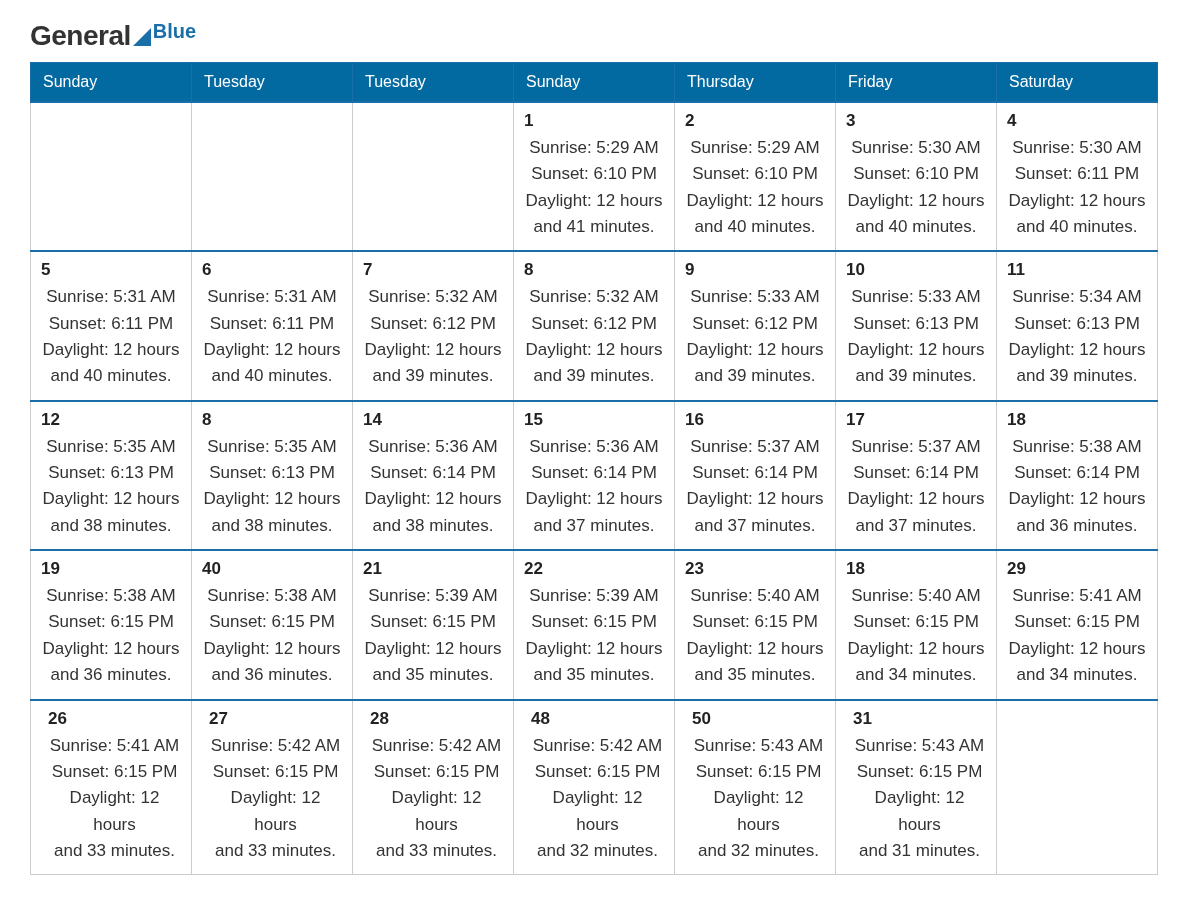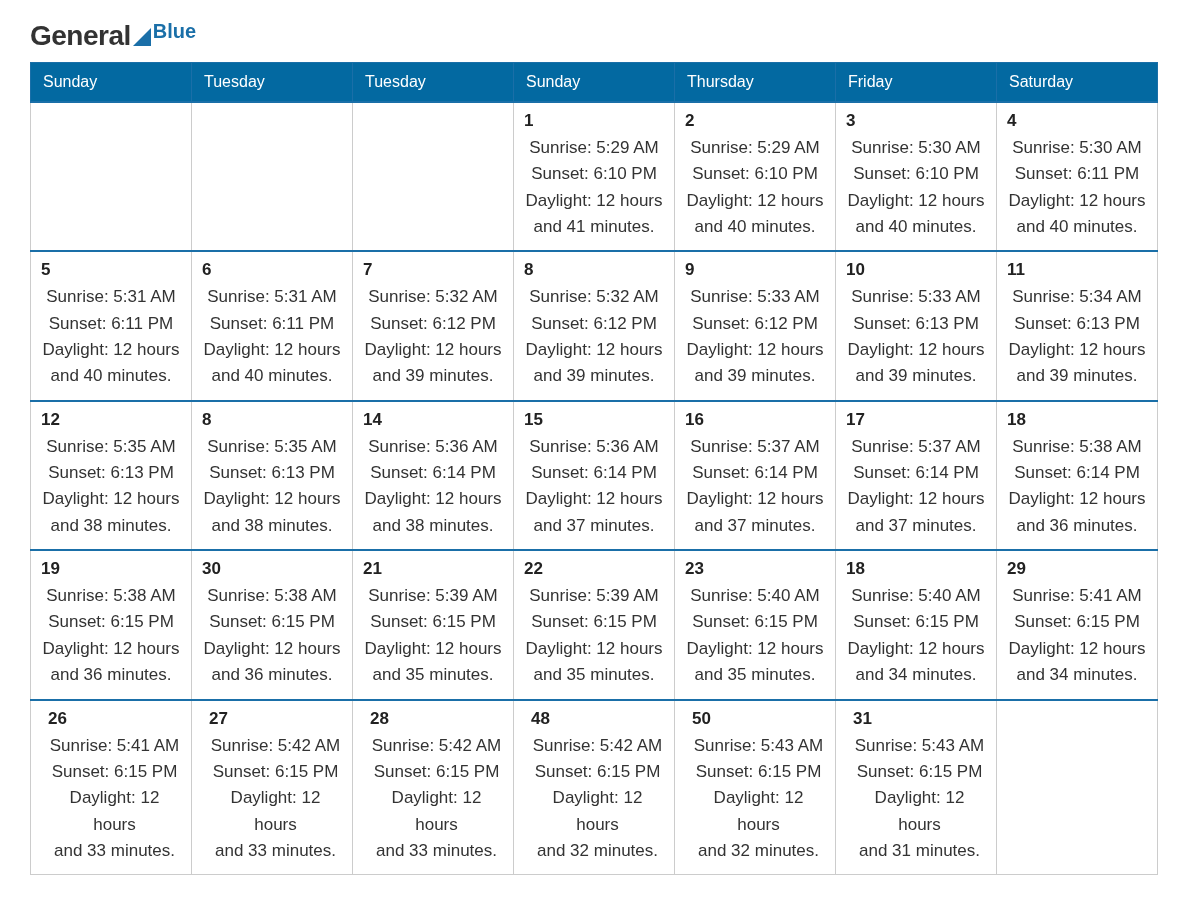--- a/index.html
+++ b/index.html
@@ -219,21 +219,21 @@
           <span class="day-number">18</span>
           <div class="day-info">Sunrise: 5:38 AM<br>Sunset: 6:14 PM<br>Daylight: 12 hours<br>and 36 minutes.</div>
         </td>
       </tr>
       <tr>
         <td>
           <span class="day-number">19</span>
           <div class="day-info">Sunrise: 5:38 AM<br>Sunset: 6:15 PM<br>Daylight: 12 hours<br>and 36 minutes.</div>
         </td>
         <td>
-          <span class="day-number">30</span>
+          <span class="day-number">40</span>
           <div class="day-info">Sunrise: 5:38 AM<br>Sunset: 6:15 PM<br>Daylight: 12 hours<br>and 36 minutes.</div>
         </td>
         <td>
           <span class="day-number">21</span>
           <div class="day-info">Sunrise: 5:39 AM<br>Sunset: 6:15 PM<br>Daylight: 12 hours<br>and 35 minutes.</div>
         </td>
         <td>
           <span class="day-number">22</span>
           <div class="day-info">Sunrise: 5:39 AM<br>Sunset: 6:15 PM<br>Daylight: 12 hours<br>and 35 minutes.</div>
         </td>

